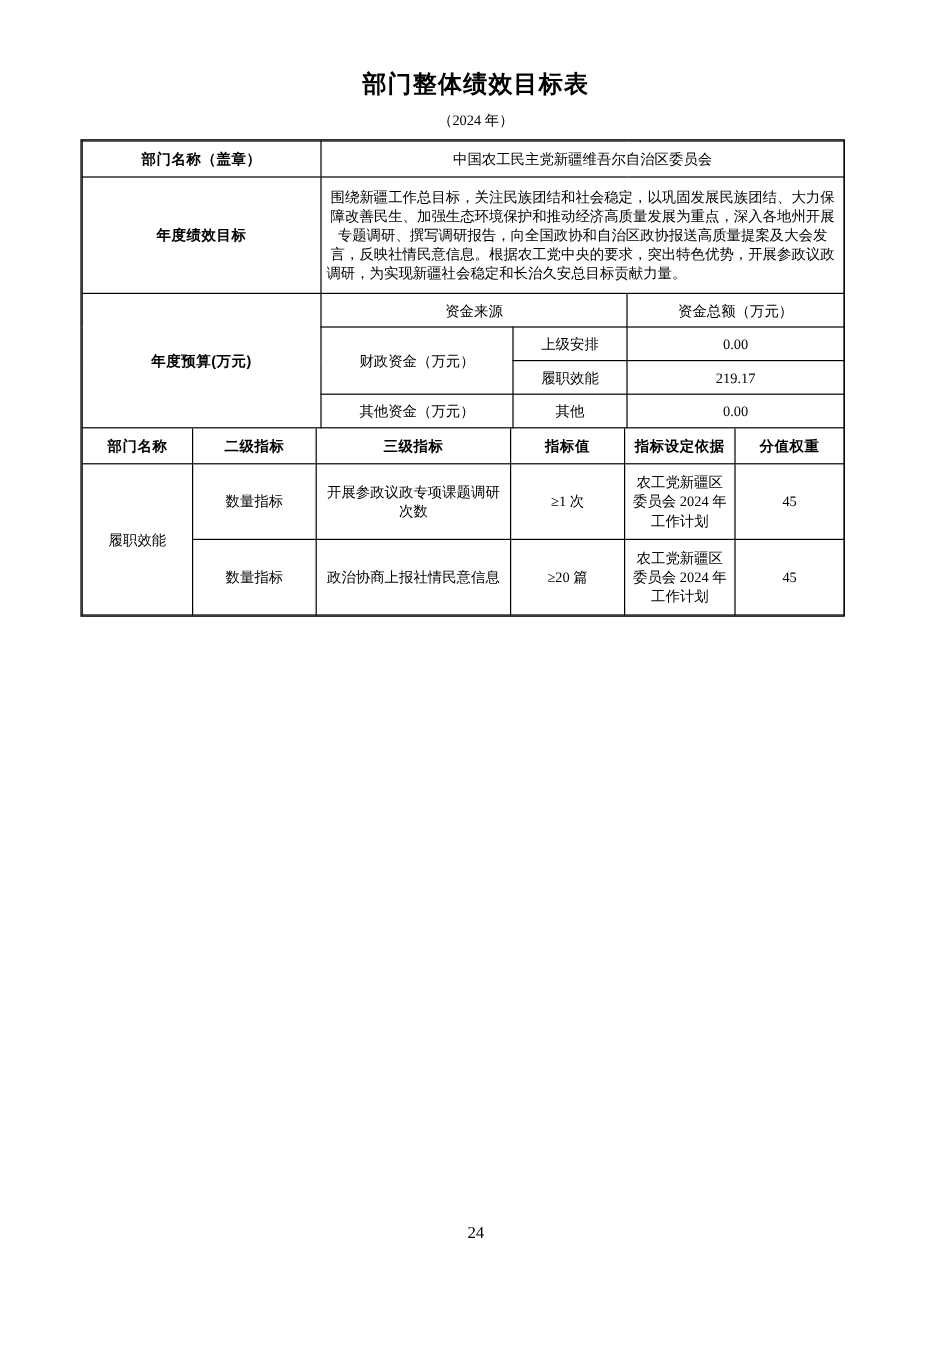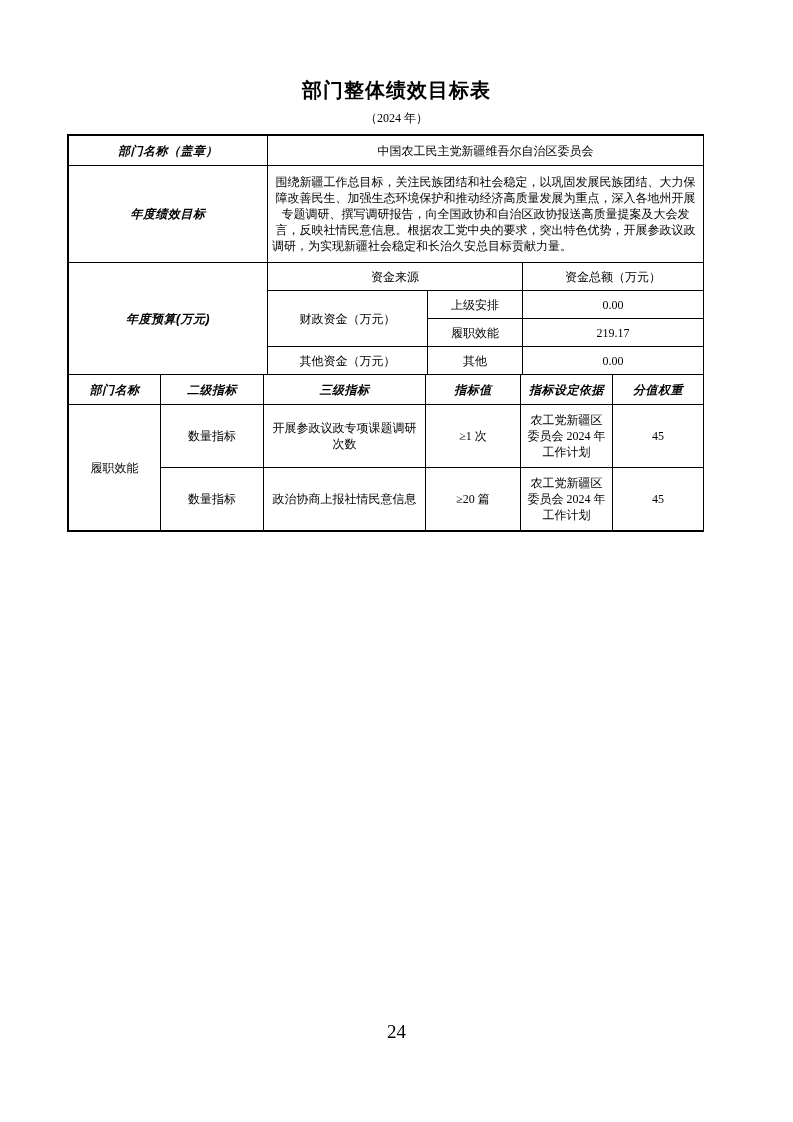--- a/index.html
+++ b/index.html
@@ -6,27 +6,27 @@
   .page {
     position: relative;
     width: 793px;
     height: 1122px;
     background: #ffffff;
     color: #000000;
     font-family: "Liberation Serif", serif;
     overflow: hidden;
   }
   .doc-title {
-    padding-top: 78px;
+    padding-top: 60px;
     text-align: center;
     font-size: 20px;
     line-height: 25px;
     font-weight: bold;
     letter-spacing: 1px;
-    font-family: Liberation Sans, sans-serif;
+    font-family: Liberation Mono, monospace;
   }
   .doc-subtitle {
     margin-top: 8px;
     text-align: center;
     font-size: 12px;
     line-height: 15px;
   }
   .tbl-wrap {
     margin: 8px 0 0 67px;
     width: 635px;
@@ -48,40 +48,39 @@
     word-break: break-all;
   }
   table.no-top tr:first-child td { border-top: none; margin-top: 28px; }
   tr.r29 > td { height: 25px; }
   tr.r27 > td { height: 23px; }
   tr.r62 > td { height: 58px; }
   td.lbl {
     font-family: "Liberation Sans", sans-serif;
     font-weight: bold;
     letter-spacing: 0.5px;
-    font-style: italic;
   }
   td.goal {
     height: 92px;
     text-align: justify;
     text-align-last: left;
     padding: 5px 7px;
     line-height: 18px;
     font-size: 12.5px;
   }
   td.basis { padding: 2px 7px; line-height: 19px; }
   td.l3 { padding: 2px 8px; line-height: 19px; }
   td.num { font-size: 13px; }
   .page-num {
     position: absolute;
     top: 1021px;
     left: 0;
     width: 100%;
     text-align: center;
-    font-size: 19px;
+    font-size: 14px;
   }
 </style>
 </head>
 <body>
 
 <div class="page">
 
   <div class="doc-title">部门整体绩效目标表</div>
   <div class="doc-subtitle">（2024 年）</div>
 

